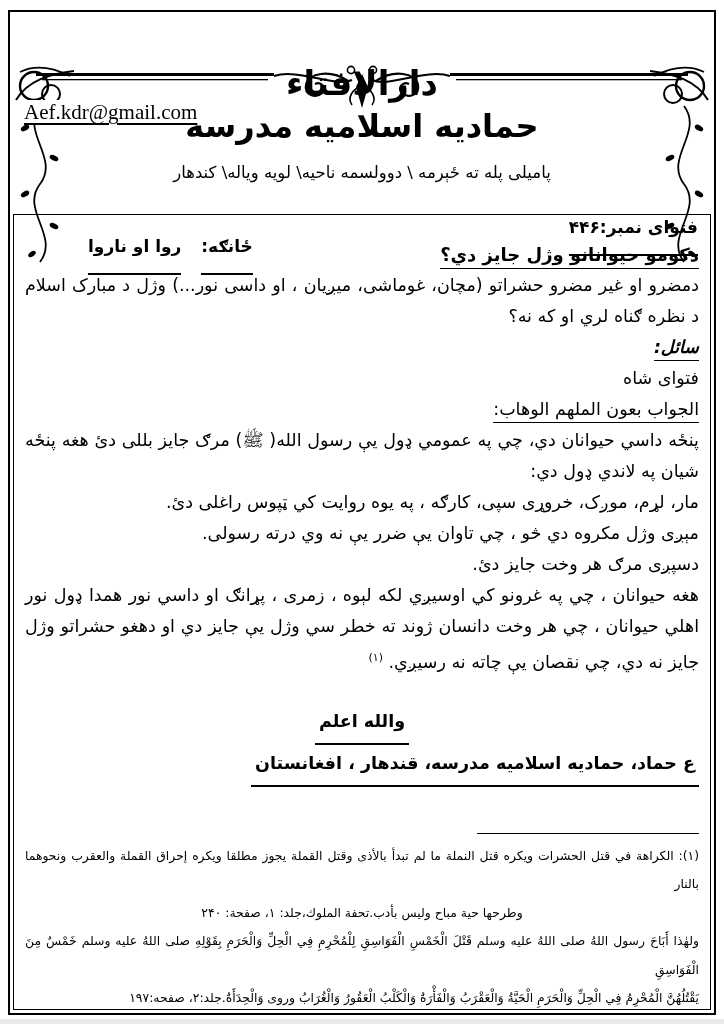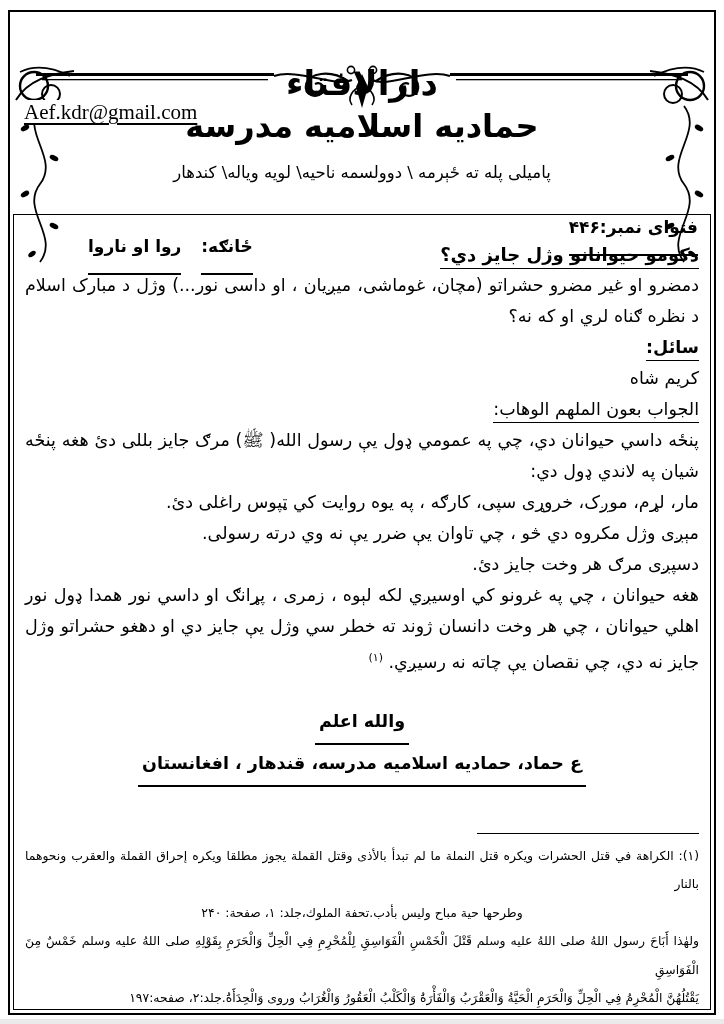--- a/index.html
+++ b/index.html
@@ -45,28 +45,28 @@
 
   
   .content-box {
     position:absolute; left:3px; right:3px; top:202px; bottom:3px;
     border:1.5px solid #000; direction:rtl; padding:24px 11px 8px 11px;
     font-size:17.5px; line-height:31px; overflow:hidden;
   }
   .q-title   { font-weight:bold; font-size:18px; }
   .q-title span, .inline-u { border-bottom:1.7px solid #000; padding-bottom:3px; }
   .q-text    { text-align:justify; }
-  .asker-label{ font-weight:bold; }
+  .asker-label{ font-weight:bold;font-style:italic; }
   .answer-heading{ font-weight:normal; }
   .ans-line  { text-align:justify; }
   .fn-ref    { font-size:11px; }
 
   .closing-block { text-align:center; margin-top:28px; font-weight:bold; }
   .closing-block .line { display:inline-block; border-bottom:2px solid #000; padding:0 4px 6px; }
-  .signature-wrap { margin-top:3px; text-align:center; font-weight:bold; }
+  .signature-wrap { margin-top:3px; text-align:right; font-weight:bold; }
 
   .footnote-sep { width:222px; border-top:1.7px solid #000; margin-top:46px; }
   .footnotes { margin-top:8px; font-size:12.4px; line-height:28.5px; }
   .fn-line { text-align:justify; }
   .fn-line.center { text-align:center; }
 </style>
 </head>
 <body>
 
 <div class="frame">
@@ -134,21 +134,21 @@
 
     <div class="q-title">
       <span>دکومو حيوانانو وژل جايز دي؟</span>
     </div>
 
     <p class="q-text">دمضرو او غير مضرو حشراتو (مچان، غوماشی، ميږيان ، او داسی نور...) وژل د مبارک اسلام د نظره ګناه لري او که نه؟</p>
 
     <div class="asker-label">
       <span class="inline-u">سائل:</span>
     </div>
-    <div class="asker-name">کريم شاه</div>
+    <div class="asker-name">فتوای شاه</div>
 
     <div class="answer-heading">
       <span class="inline-u">الجواب بعون الملهم الوهاب:</span>
     </div>
 
     <div>
         <p class="ans-line">پنځه داسي حيوانان دي، چي په عمومي ډول يې رسول الله( ﷺ) مرګ جايز بللی دئ هغه پنځه شيان په لاندي ډول دي:</p>
         <p class="ans-line">مار، لړم، موږک، خروړی سپی، کارګه ، په يوه روايت کي ټپوس راغلی دئ.</p>
         <p class="ans-line">مېږی وژل مکروه دي څو ، چي تاوان يې ضرر يې نه وي درته رسولی.</p>
         <p class="ans-line">دسپږی مرګ هر وخت جايز دئ.</p>

